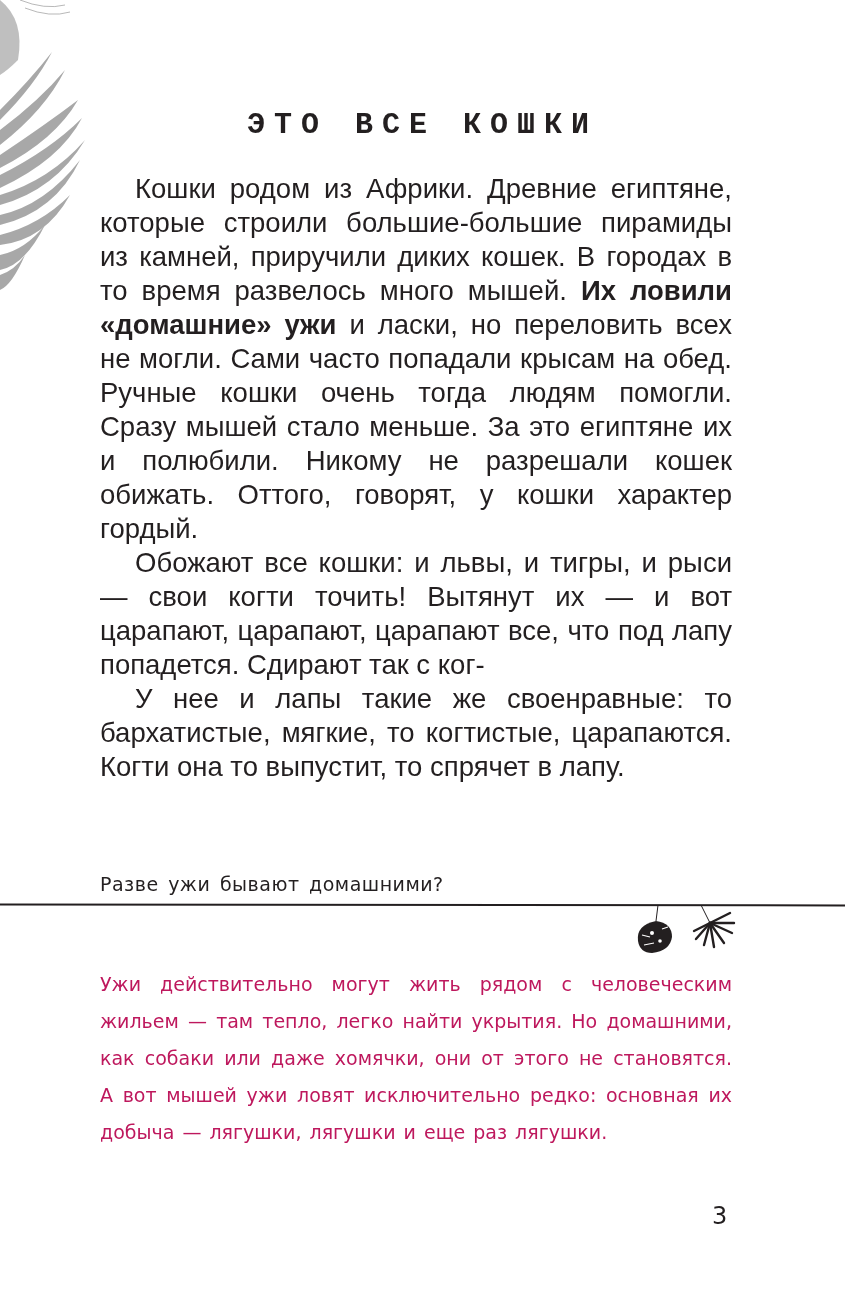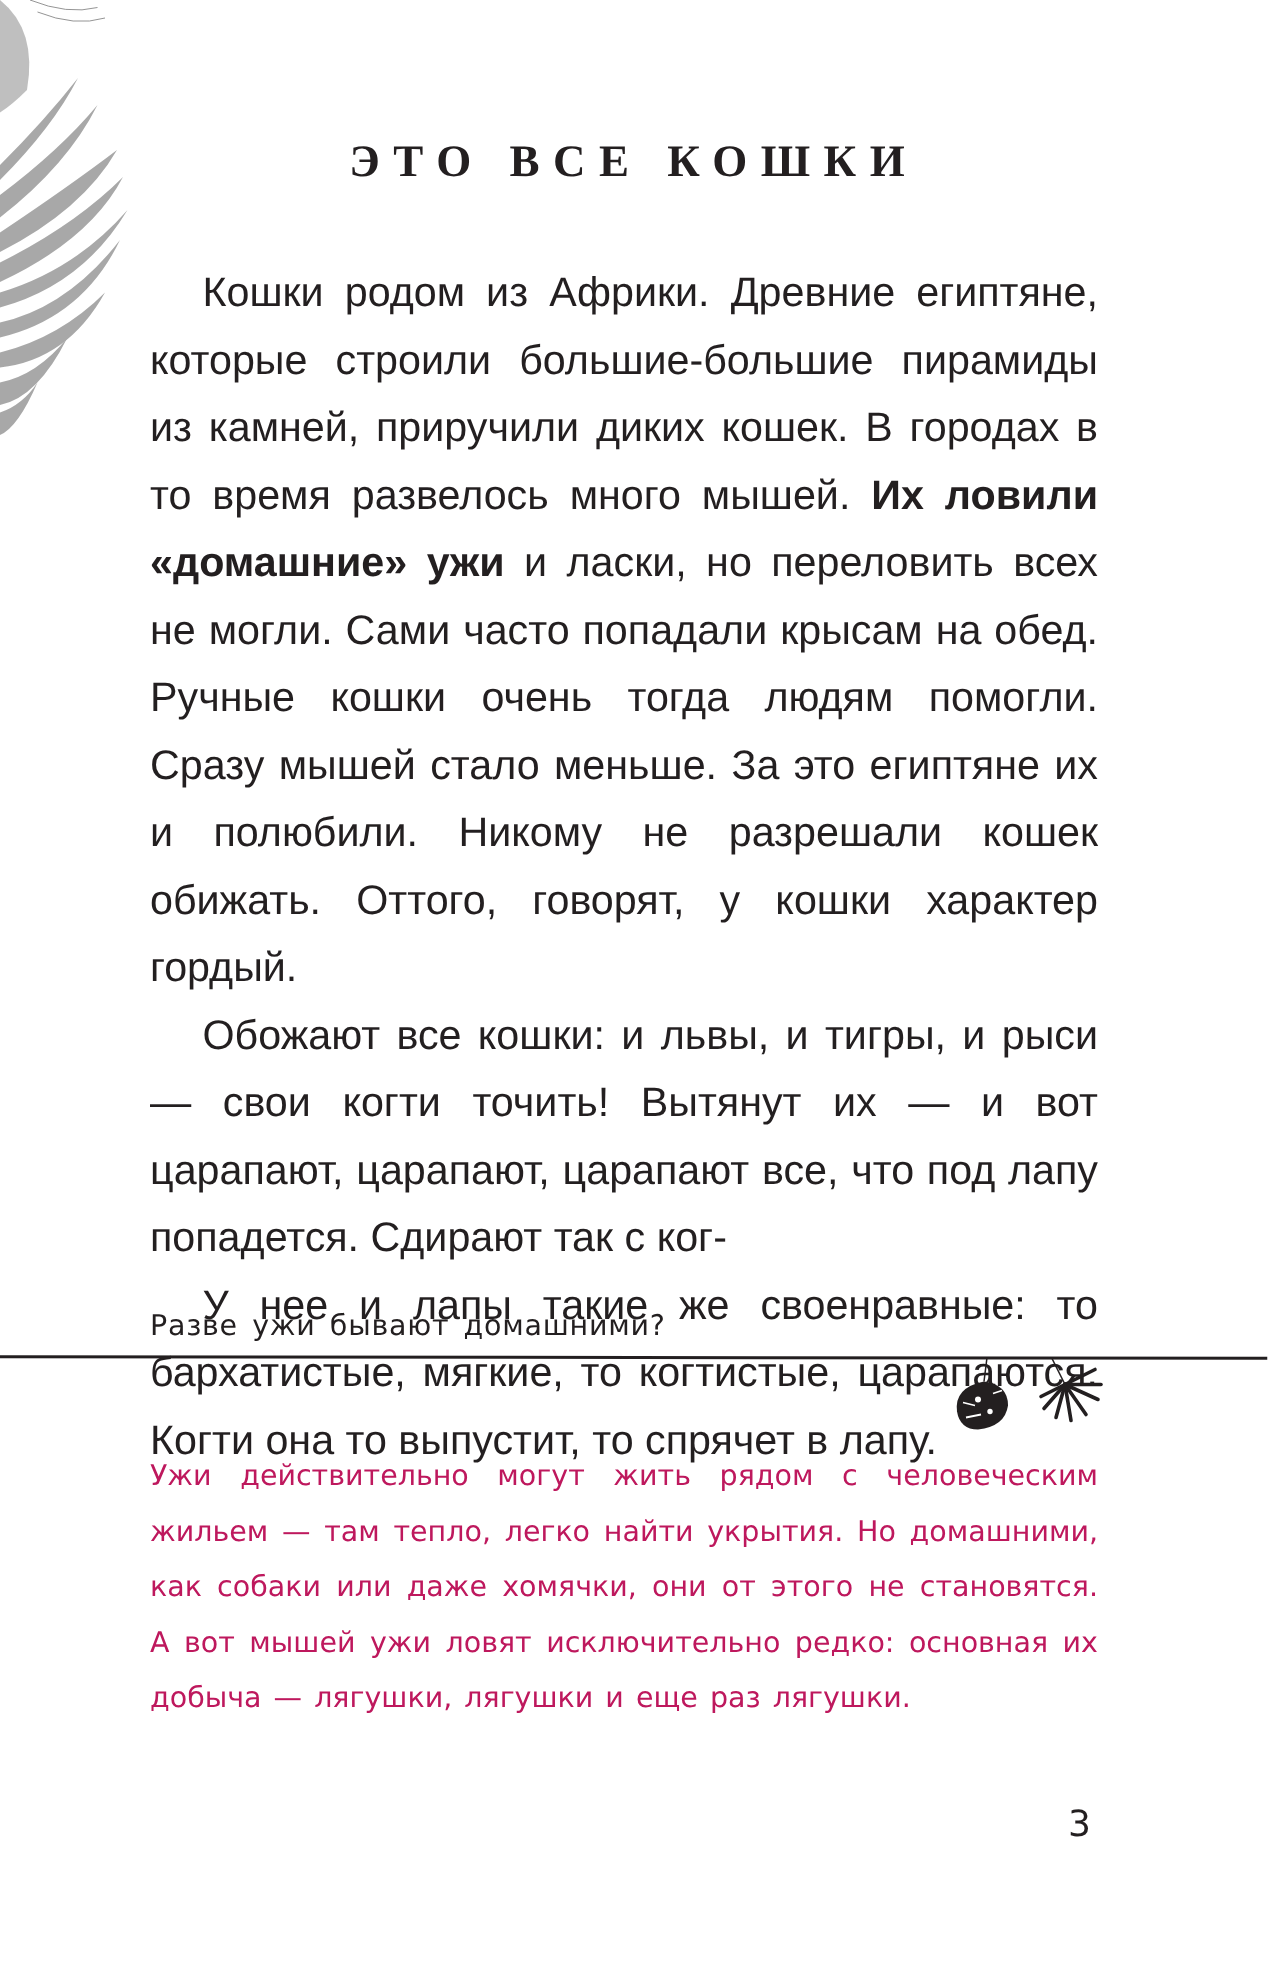--- a/index.html
+++ b/index.html
@@ -1,25 +1,25 @@
 <!DOCTYPE html>
 <html><head>
 <meta charset="utf-8">
 <style>
   html, body { margin:0; padding:0; background:#fff; }
   body { width:845px; height:1312px; position:relative; overflow:hidden; color:#231f20; }
   .leaf-deco { position:absolute; left:0; top:0; width:140px; height:300px; }
   .title {
-    position:absolute; left:0; right:0; top:91px; text-align:center;
-    font-family:Liberation Serif, serif; font-weight:bold; font-size:30px;
+    position:absolute; left:0; right:0; top:108px; text-align:center;
+    font-family:Liberation Mono, monospace; font-weight:bold; font-size:30px;
     letter-spacing:9px; color:#231f20;
   }
   .main-text {
     position:absolute; left:100px; width:632px; top:172px;
-    font-family:"Liberation Sans", sans-serif; font-size:27.5px; line-height:45px;
+    font-family:"Liberation Sans", sans-serif; font-size:27.5px; line-height:34px;
     text-align:justify; color:#231f20;
   }
   .main-text p { margin:0; text-indent:35px; }
   .main-text b { font-weight:bold; }
   .divider {
     position:absolute; left:0; width:845px; top:904px; height:2px; background:#231f20;
     transform:rotate(0.06deg);
   }
   .side-title {
     position:absolute; left:100px; top:873px;

